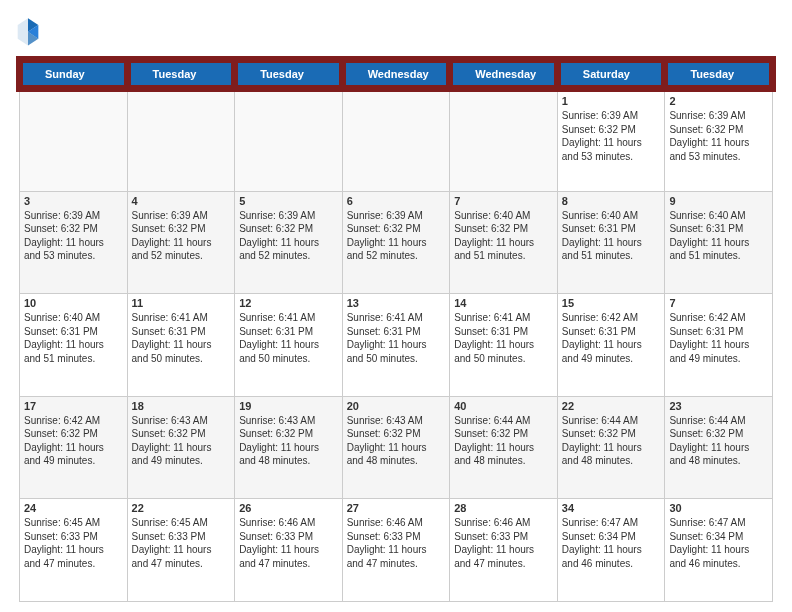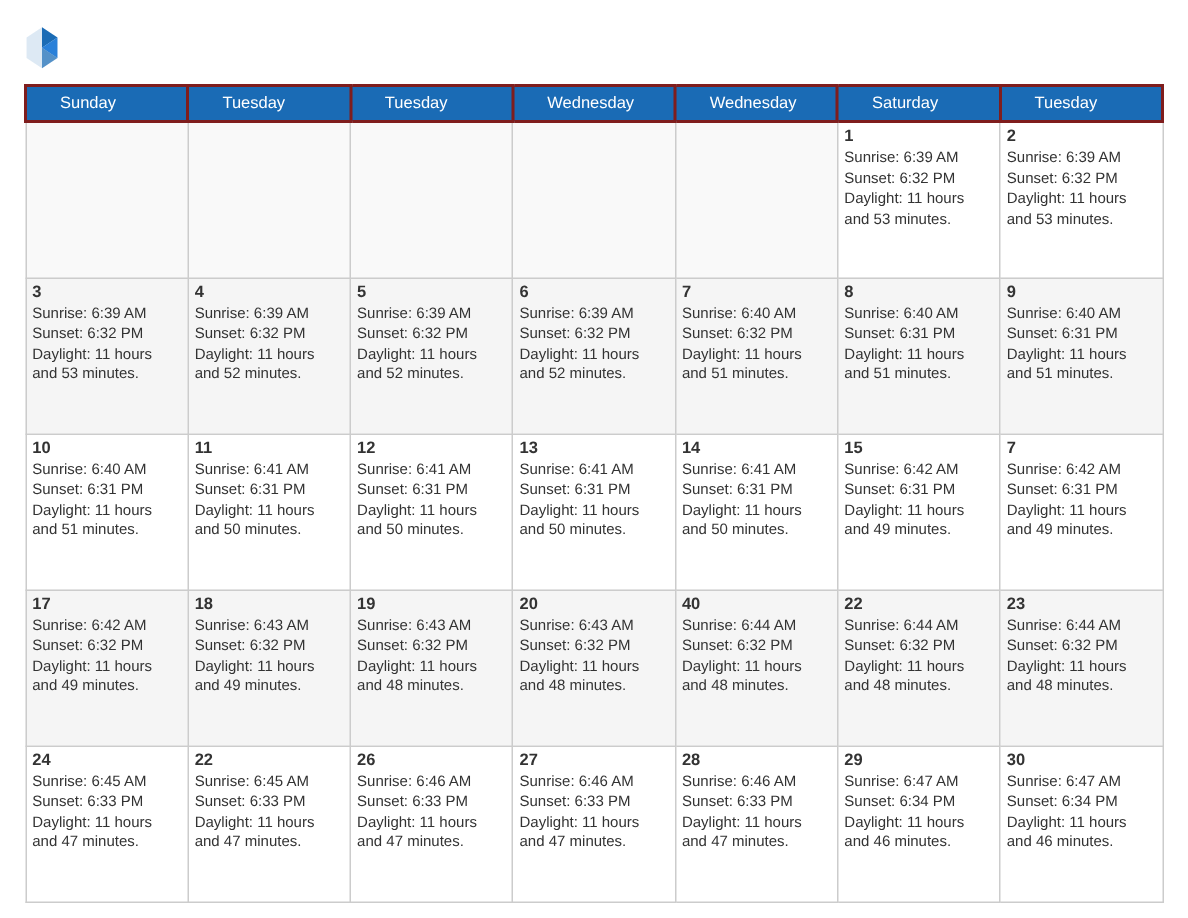--- a/index.html
+++ b/index.html
@@ -64,23 +64,23 @@
       flex: 1;
       border: 1px solid #ccc;
       border-collapse: collapse;
       width: 100%;
       table-layout: fixed;
     }
     .calendar th {
       background: #1a6bb5;
       color: #fff;
       font-size: 11px;
-      font-weight: normal;
+      font-weight: bold;
       padding: 5px 22px;
-      border: 2px solid #7f1d1d;
+      border: 7px solid #7f1d1d;
       text-align: left;
     }
     .calendar td {
       border: 1px solid #ccc;
       vertical-align: top;
       padding: 3px 4px;
       font-size: 9px;
       color: #333;
       width: 14.28%;
       height: 80px;
@@ -343,21 +343,21 @@
 and 47 minutes.</div>
           </td>
           <td>
             <span class="day-num">28</span>
             <div class="day-info" style="white-space: pre-line;">Sunrise: 6:46 AM
 Sunset: 6:33 PM
 Daylight: 11 hours
 and 47 minutes.</div>
           </td>
           <td>
-            <span class="day-num">29</span>
+            <span class="day-num">34</span>
             <div class="day-info" style="white-space: pre-line;">Sunrise: 6:47 AM
 Sunset: 6:34 PM
 Daylight: 11 hours
 and 46 minutes.</div>
           </td>
           <td>
             <span class="day-num">30</span>
             <div class="day-info" style="white-space: pre-line;">Sunrise: 6:47 AM
 Sunset: 6:34 PM
 Daylight: 11 hours

